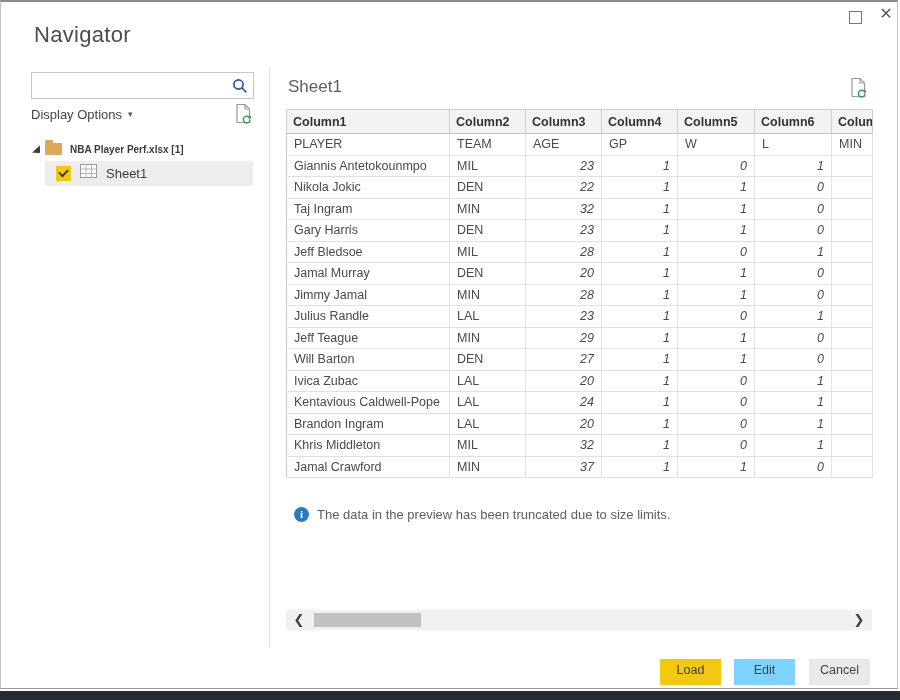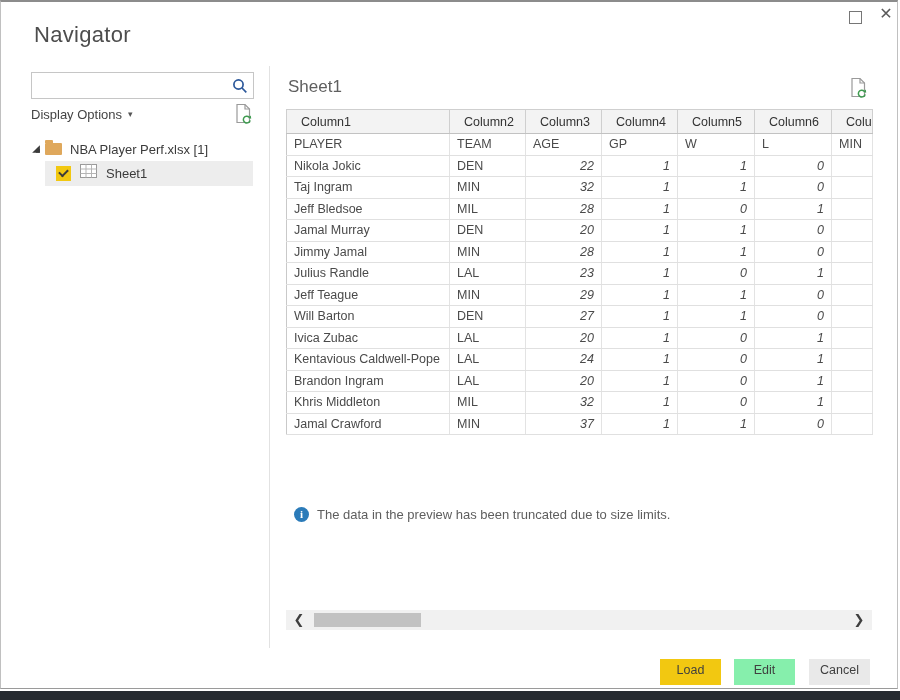--- a/index.html
+++ b/index.html
@@ -33,36 +33,36 @@
   .disp-opts{position:absolute;left:30px;top:105px;font-size:13px;color:#444;cursor:pointer;}
   .disp-caret{font-size:9px;color:#555;margin-left:6px;vertical-align:2px;}
   .refresh1{position:absolute;left:233px;top:101px;cursor:pointer;}
   .refresh2{position:absolute;left:848px;top:75px;cursor:pointer;}
 
   
   .tree-root{position:absolute;left:28px;top:136px;height:22px;display:flex;align-items:center;cursor:pointer;}
   .expand-tri{width:0;height:0;border-left:7px solid transparent;border-top:7px solid transparent;border-right:7px solid #3b3b3b;border-bottom:7px solid #3b3b3b;transform:scale(.55);margin-right:0px;}
   .folder{position:relative;width:17px;height:12px;background:#dfa85c;border-radius:1px;margin:0 8px 0 2px;}
   .folder:before{content:"";position:absolute;left:0;top:-3px;width:8px;height:3px;background:#dfa85c;border-radius:1px 1px 0 0;}
-  .tree-root-label{font-size:13px;color:#3b3b3b;}
+  .tree-root-label{font-size:10px;color:#3b3b3b;font-weight:bold;}
   .tree-sheet{position:absolute;left:44px;top:159px;width:208px;height:25px;background:#ededed;display:flex;align-items:center;cursor:pointer;}
   .checkbox{width:15px;height:15px;background:#f2c811;margin-left:11px;position:relative;cursor:pointer;flex:none;}
   .checkbox:after{content:"";position:absolute;left:3px;top:3px;width:7px;height:4px;border-left:2px solid #3b3b3b;border-bottom:2px solid #3b3b3b;transform:rotate(-45deg);}
   .sheet-ico{margin-left:9px;flex:none;}
   .tree-sheet-label{font-size:13px;color:#3b3b3b;margin-left:9px;}
 
   .vdivider{position:absolute;left:268px;top:64px;width:1px;height:582px;background:#e2e2e2;}
 
   
   .preview-title{position:absolute;left:287px;top:75px;font-size:17px;color:#5f5f5f;}
   .table-wrap{position:absolute;left:285px;top:107px;width:587px;overflow:hidden;}
   table.grid{border-collapse:collapse;table-layout:fixed;width:586px;}
   table.grid th{
-    height:23px;background:#f3f3f3;font-size:12.5px;font-weight:normal;color:#333;
-    text-align:left;padding:0 14px;border:1px solid #cfcfcf;border-bottom-color:#c2c2c2;
+    height:23px;background:#f3f3f3;font-size:12.5px;font-weight:bold;color:#333;
+    text-align:left;padding:0 6px;border:1px solid #cfcfcf;border-bottom-color:#c2c2c2;
     white-space:nowrap;overflow:hidden;
   }
   table.grid td{
     height:20.5px;font-size:12.5px;color:#4a4a4a;padding:0 7px;
     border-right:1px solid #e3e3e3;border-bottom:1px solid #e0e0e0;
     white-space:nowrap;overflow:hidden;background:#fff;
   }
   table.grid{border:1px solid #c9c9c9;}
   table.grid td.num{text-align:right;font-style:italic;}
 
@@ -73,21 +73,21 @@
   
   .hscroll{position:absolute;left:285px;top:608px;width:586px;height:20px;background:#f1f1f1;}
   .hs-left,.hs-right{position:absolute;top:0;width:22px;height:20px;font-size:13px;font-weight:bold;color:#3f3f3f;text-align:center;line-height:20px;cursor:pointer;}
   .hs-left{left:2px;}
   .hs-right{right:2px;}
   .hs-thumb{position:absolute;left:28px;top:3px;width:107px;height:14px;background:#c2c2c2;cursor:pointer;}
 
   
   .btn{position:absolute;top:657px;width:61px;height:26px;border:none;font-size:12.5px;font-family:inherit;color:#3f3f3f;cursor:pointer;text-align:center;line-height:22px;}
   .btn-load{left:659px;background:#f2c811;}
-  .btn-edit{left:733px;background:#86efac;}
+  .btn-edit{left:733px;background:#7dd3fc;}
   .btn-cancel{left:808px;background:#e9e9e9;}
 </style>
 </head>
 <body>
 
 <div class="dialog">
 
   <div class="win-max"></div>
   <div class="win-close">✕</div>
 
@@ -175,32 +175,50 @@
           <tr>
             <td>PLAYER</td>
             <td>TEAM</td>
             <td>AGE</td>
             <td>GP</td>
             <td>W</td>
             <td>L</td>
             <td>MIN</td>
           </tr>
           <tr>
+            <td>Giannis Antetokounmpo</td>
+            <td>MIL</td>
+            <td class="num">23</td>
+            <td class="num">1</td>
+            <td class="num">0</td>
+            <td class="num">1</td>
+            <td></td>
+          </tr>
+          <tr>
             <td>Nikola Jokic</td>
             <td>DEN</td>
             <td class="num">22</td>
             <td class="num">1</td>
             <td class="num">1</td>
             <td class="num">0</td>
             <td></td>
           </tr>
           <tr>
             <td>Taj Ingram</td>
             <td>MIN</td>
             <td class="num">32</td>
+            <td class="num">1</td>
+            <td class="num">1</td>
+            <td class="num">0</td>
+            <td></td>
+          </tr>
+          <tr>
+            <td>Gary Harris</td>
+            <td>DEN</td>
+            <td class="num">23</td>
             <td class="num">1</td>
             <td class="num">1</td>
             <td class="num">0</td>
             <td></td>
           </tr>
           <tr>
             <td>Jeff Bledsoe</td>
             <td>MIL</td>
             <td class="num">28</td>
             <td class="num">1</td>

